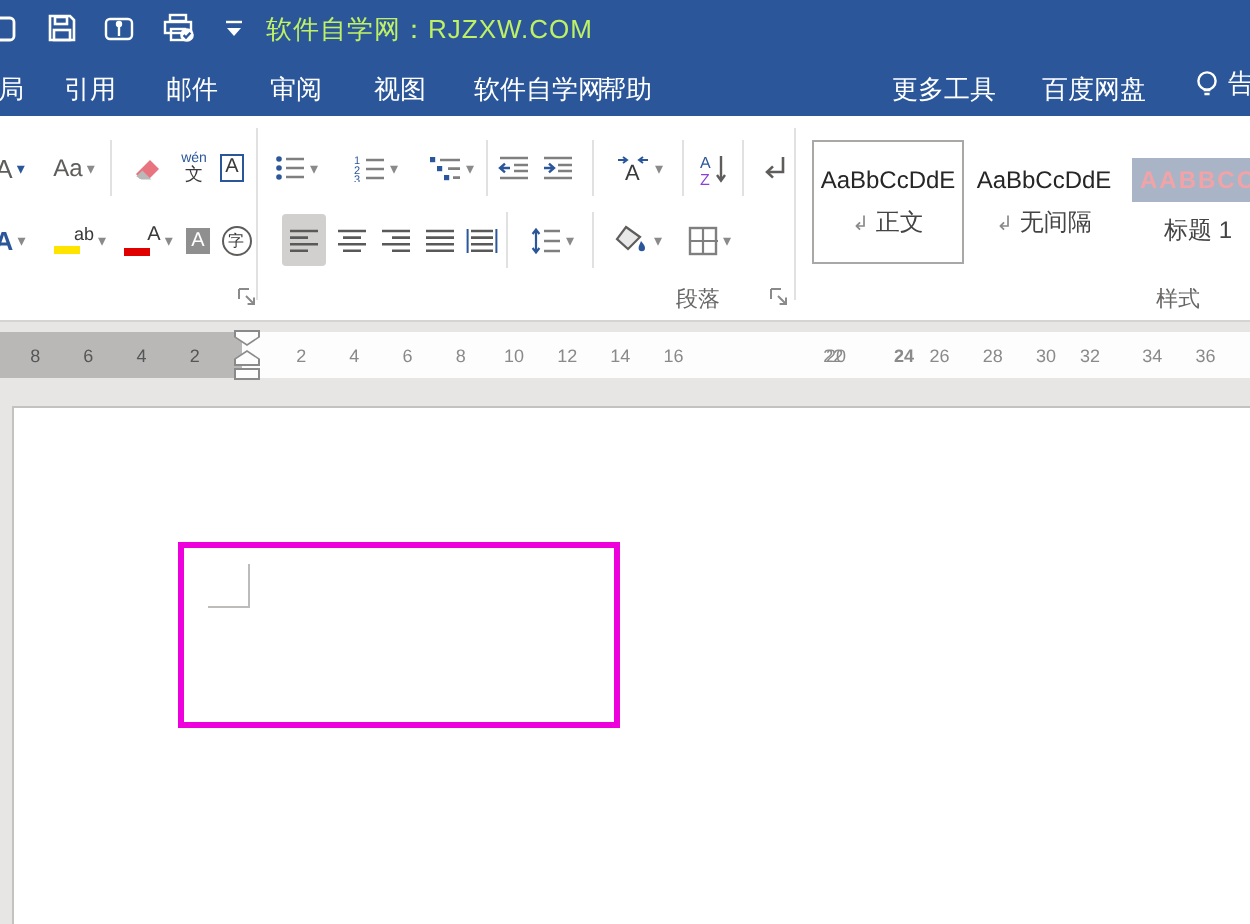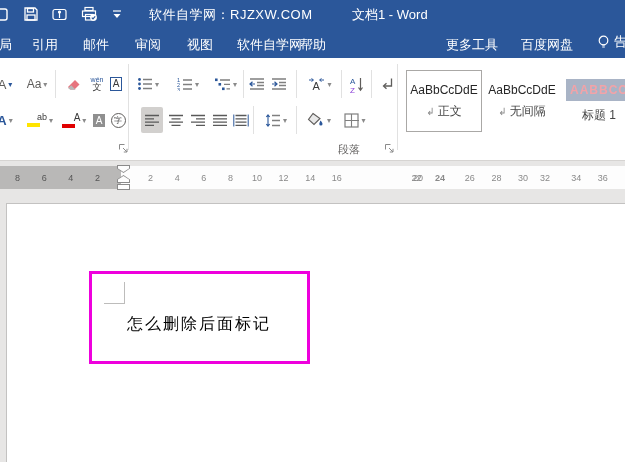--- a/index.html
+++ b/index.html
@@ -3,21 +3,21 @@
 <meta charset="utf-8">
 <style>
   * { margin:0; padding:0; box-sizing:border-box; }
   html,body { width:625px; height:462px; }
   body { font-family:"Liberation Sans", sans-serif; }
   #app { position:relative; width:625px; height:462px; overflow:hidden; background:#e7e6e5; }
 
   
   .titlebar { position:absolute; left:0; top:0; width:625px; height:28px; background:var(--titlebar,#2b579a); }
   .qat-icon { position:absolute; top:5px; width:18px; height:18px; display:flex; align-items:center; justify-content:center; }
-  .brand { position:absolute; left:133px; top:6px; color:#ffffff; font-size:13px; letter-spacing:.5px; white-space:nowrap;margin-left:16px; }
+  .brand { position:absolute; left:133px; top:6px; color:#bef264; font-size:13px; letter-spacing:.5px; white-space:nowrap; }
   .doc-title { position:absolute; left:352px; top:6px; color:#fff; font-size:13px; white-space:nowrap; }
 
   
   .tabsrow { position:absolute; left:0; top:28px; width:625px; height:30px; background:var(--titlebar,#2b579a); }
   .rtab { position:absolute; top:8px; color:#fff; font-size:13px; white-space:nowrap; cursor:default; }
   .tellme { position:absolute; left:596px; top:5px; display:flex; align-items:center; color:#fff; font-size:13px; gap:3px; }
 
   
   .ribbon { position:absolute; left:0; top:58px; width:625px; height:103px; background:#ffffff; border-bottom:1px solid #d6d4d2; overflow:hidden; }
   .vsep  { position:absolute; width:1px; background:#e1e1e1; }
@@ -104,21 +104,20 @@
         <path d="M11.8 12.6l1.2 1.2 2.2-2.4" stroke="#2b579a" stroke-width="1.2" fill="none"></path>
       </svg>
     </div>
     <div class="qat-icon" style="left:108px">
       <svg width="10" height="10" viewBox="0 0 10 10">
           <path d="M1 2h8" stroke="#fff" stroke-width="1.2"></path>
           <path d="M1.5 5l3.5 4 3.5-4z" fill="#fff"></path>
         </svg>
     </div>
     <span class="brand">软件自学网：RJZXW.COM</span>
-    <span class="doc-title">文档1  -  Word</span>
   </div>
 
   <div class="tabsrow">
     <div class="tellme">
       <svg width="15" height="17" viewBox="0 0 15 17">
         <circle cx="7.5" cy="6.5" r="4.3" stroke="#fff" fill="none" stroke-width="1.2"></circle>
         <path d="M5.8 11h3.4M6.2 13h2.6" stroke="#fff" stroke-width="1.2"></path>
       </svg>
       <span>告</span>
     </div>
@@ -314,20 +313,21 @@
           <path d="M5 5l4 4M9 5.8V9H5.8"></path>
       </svg>
     </div>
     <div class="grouplabel" style="left:140px;width:220px">段落</div>
     <div class="launcher" style="left:384px">
       <svg width="11" height="11" viewBox="0 0 11 11" stroke="#8a8a8a" fill="none" stroke-width="1">
         <path d="M1.5 1.5h5M1.5 1.5v5"></path>
           <path d="M5 5l4 4M9 5.8V9H5.8"></path>
       </svg>
     </div>
+    <div class="grouplabel" style="left:420px;width:180px">样式</div>
 
     <div class="stylecard sel" style="left:406px;width:76px">
       <span class="sc-preview">AaBbCcDdE</span>
       <span class="sc-label"><span class="pm">↲</span> <span>正文</span></span>
     </div>
     <div class="stylecard" style="left:486px;width:72px">
       <span class="sc-preview">AaBbCcDdE</span>
       <span class="sc-label"><span class="pm">↲</span> <span>无间隔</span></span>
     </div>
     <div class="stylecard" style="left:560px;width:78px">
@@ -348,21 +348,21 @@
           <span class="rnum" style="left: 177.2px;">4</span>
           <span class="rnum" style="left: 203.8px;">6</span>
           <span class="rnum" style="left: 230.4px;">8</span>
           <span class="rnum" style="left: 257px;">10</span>
           <span class="rnum" style="left: 283.6px;">12</span>
           <span class="rnum" style="left: 310.2px;">14</span>
           <span class="rnum" style="left: 336.8px;">16</span>
           <span class="rnum" style="left: 368px; margin-top: 44px;">18</span>
           <span class="rnum" style="left: 390px; margin-left: 28px;">20</span>
           <span class="rnum" style="left: 416.6px;">22</span>
-          <span class="rnum" style="left: 440px; font-weight: bold;">24</span>
+          <span class="rnum" style="left: 452px; font-weight: bold;">24</span>
           <span class="rnum" style="left: 469.8px;">26</span>
           <span class="rnum" style="left: 496.4px;">28</span>
           <span class="rnum" style="left: 523px;">30</span>
           <span class="rnum" style="left: 545px;">32</span>
           <span class="rnum" style="left: 576.2px;">34</span>
           <span class="rnum" style="left: 602.8px;">36</span>
         </div>
     </div>
     <div class="marker" style="left:117px;top:3px">
       <div class="tri-down-o">
@@ -376,16 +376,15 @@
     </div>
     <div class="marker" style="left:117px;top:22px">
       <div class="leftbox"></div>
     </div>
   </div>
 
   <div class="page">
     <div class="cornermark-v"></div>
     <div class="cornermark-h"></div>
     <div class="sel-rect"></div>
-    <div class="doc-text">怎么删除后面标记</div>
   </div>
 
 </div>
 
 </body></html>

